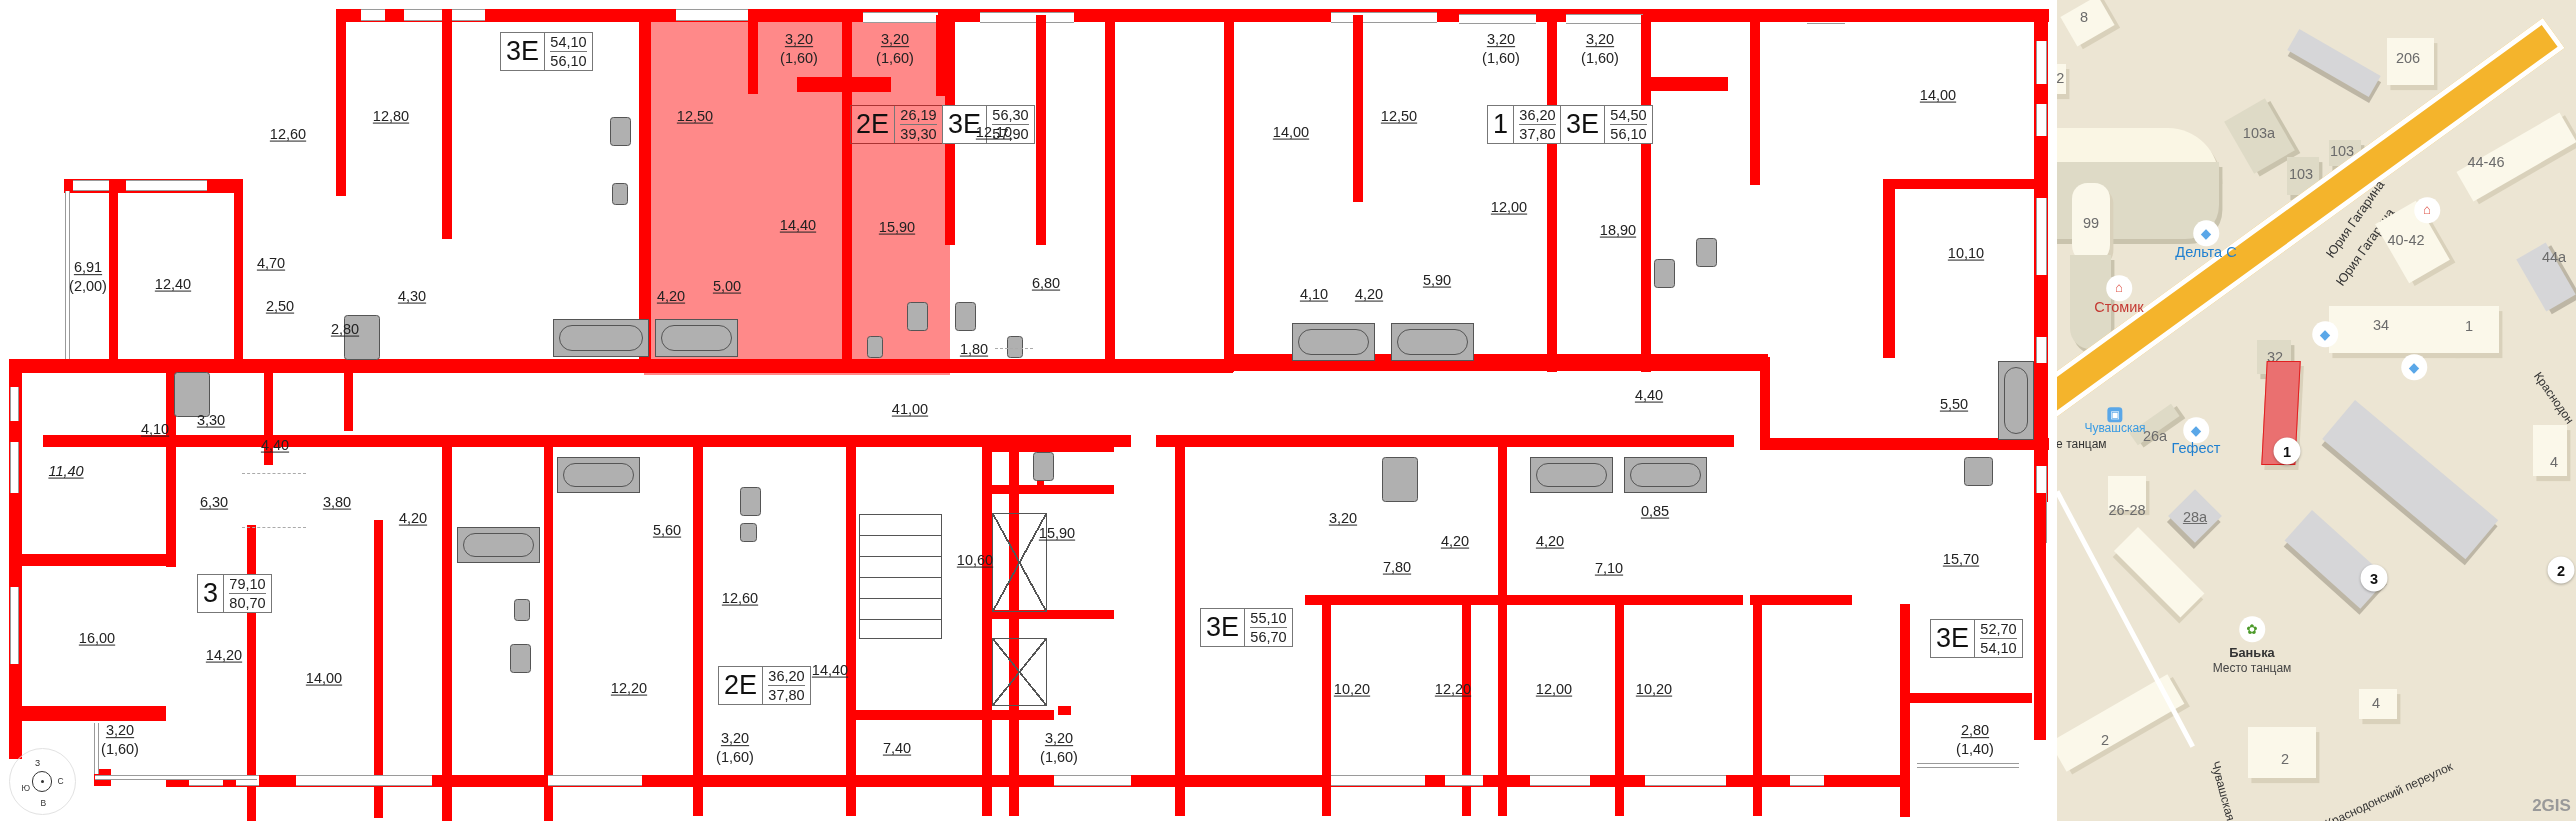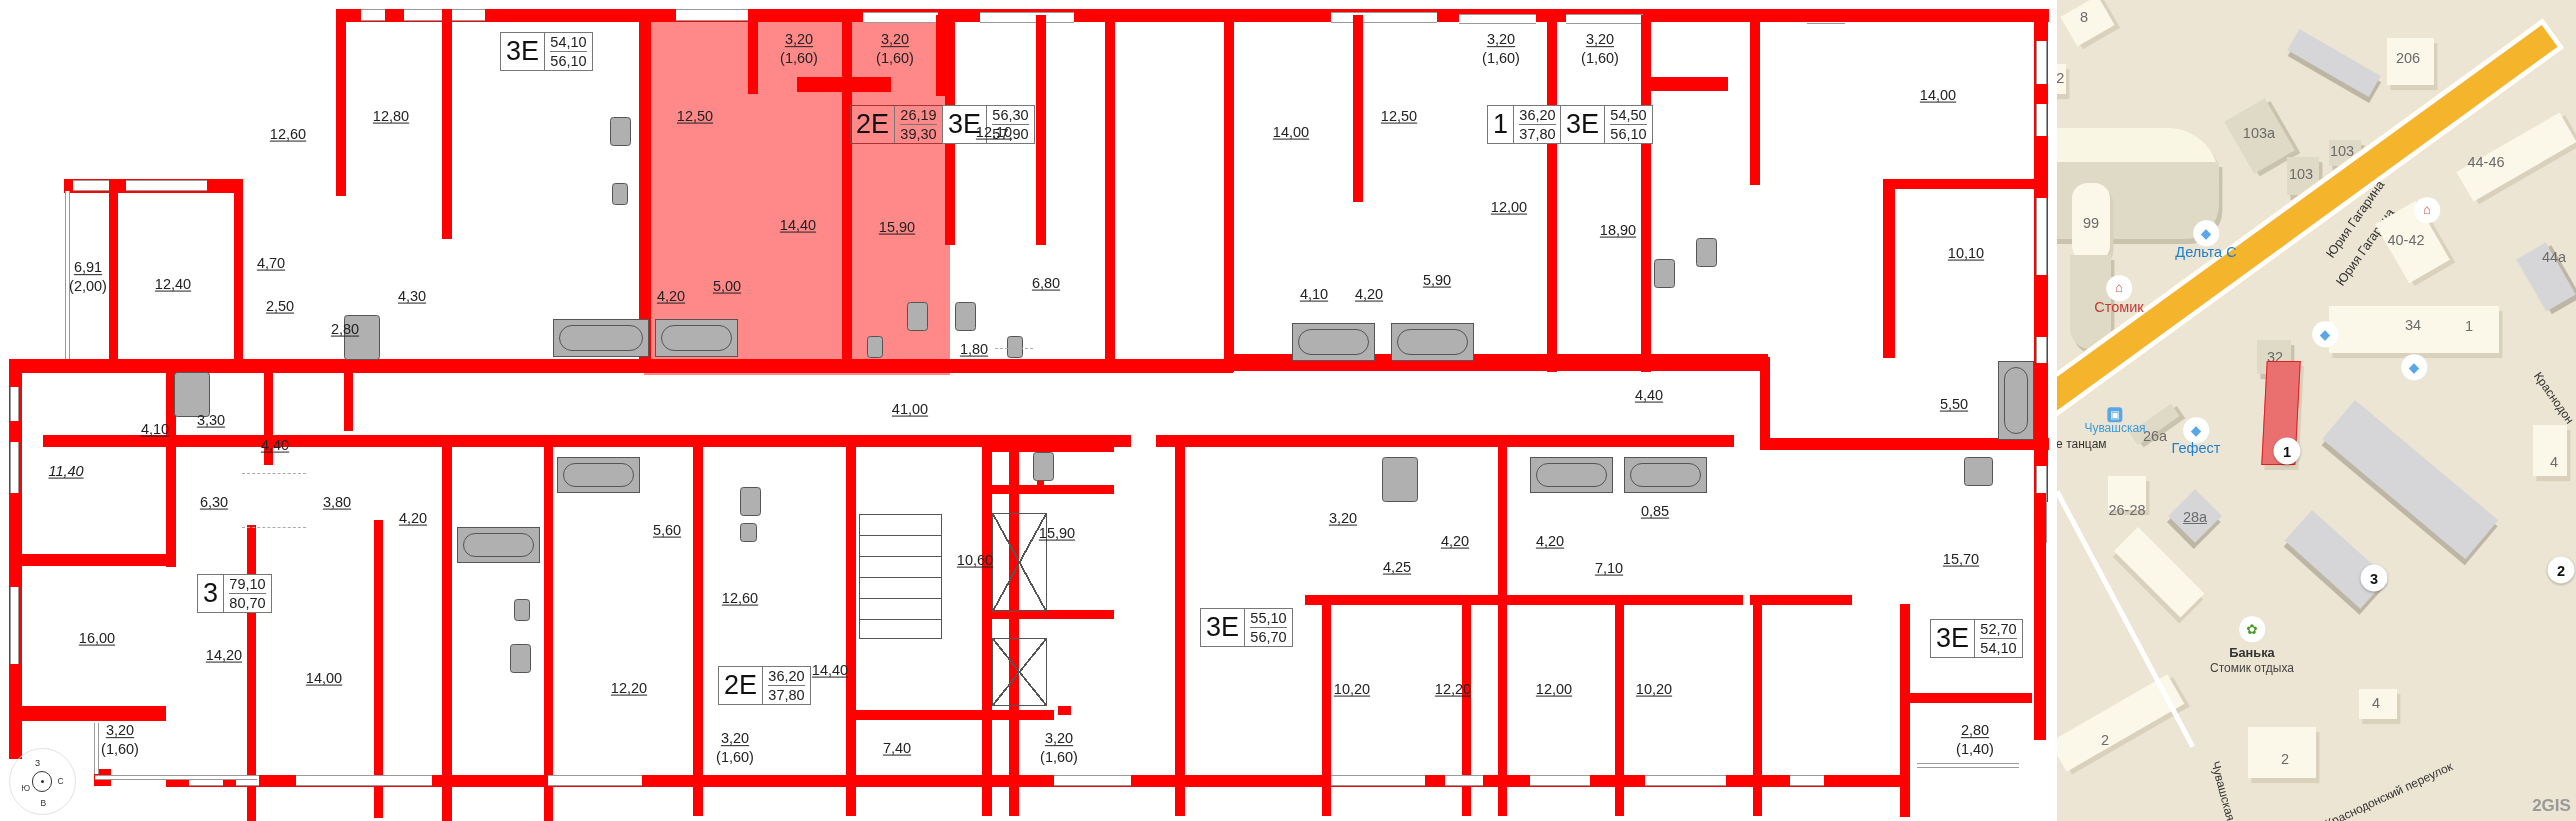--- a/index.html
+++ b/index.html
@@ -318,21 +318,21 @@
   <div class="lbl" style="left:667px;top:530px;"><span class="a">5,60</span></div>
   <div class="lbl" style="left:97px;top:638px;"><span class="a">16,00</span></div>
   <div class="lbl" style="left:224px;top:655px;"><span class="a">14,20</span></div>
   <div class="lbl" style="left:324px;top:678px;"><span class="a">14,00</span></div>
   <div class="lbl" style="left:629px;top:688px;"><span class="a">12,20</span></div>
   <div class="lbl" style="left:740px;top:598px;"><span class="a">12,60</span></div>
   <div class="lbl" style="left:830px;top:670px;"><span class="a">14,40</span></div>
   <div class="lbl" style="left:975px;top:560px;"><span class="a">10,60</span></div>
   <div class="lbl" style="left:1057px;top:533px;"><span class="a">15,90</span></div>
   <div class="lbl" style="left:1343px;top:518px;"><span class="a">3,20</span></div>
-  <div class="lbl" style="left:1397px;top:567px;"><span class="a">4,25</span></div>
+  <div class="lbl" style="left:1397px;top:567px;"><span class="a">7,80</span></div>
   <div class="lbl" style="left:1455px;top:541px;"><span class="a">4,20</span></div>
   <div class="lbl" style="left:1550px;top:541px;"><span class="a">4,20</span></div>
   <div class="lbl" style="left:1655px;top:511px;"><span class="a">0,85</span></div>
   <div class="lbl" style="left:1609px;top:568px;"><span class="a">7,10</span></div>
   <div class="lbl" style="left:1961px;top:559px;"><span class="a">15,70</span></div>
   <div class="lbl" style="left:1352px;top:689px;"><span class="a">10,20</span></div>
   <div class="lbl" style="left:1453px;top:689px;"><span class="a">12,20</span></div>
   <div class="lbl" style="left:1554px;top:689px;"><span class="a">12,00</span></div>
   <div class="lbl" style="left:1654px;top:689px;"><span class="a">10,20</span></div>
   <div class="lbl" style="left:120px;top:740px;">
@@ -380,21 +380,21 @@
   <div class="mtxt" style="left:298px;top:219px;transform:translate(-50%,-50%) rotate(-55deg);color:#333;font-size:12.8px;">Юрия Гагарина</div>
   <div class="mtxt" style="left:308px;top:247px;transform:translate(-50%,-50%) rotate(-55deg);color:#333;font-size:12.8px;">Юрия Гагарина</div>
 
   <div class="bld" style="left:400px;top:140px;width:119px;height:34px;transform:rotate(-30deg);"></div>
   <div class="mtxt" style="left:429px;top:162px;">44-46</div>
   <div class="bld" style="left:332px;top:208px;width:47px;height:68px;transform:rotate(-30deg);"></div>
   <div class="mtxt" style="left:349px;top:240px;">40-42</div>
   <div class="bld grey" style="left:472px;top:247px;width:34px;height:60px;transform:rotate(-30deg);"></div>
   <div class="mtxt" style="left:497px;top:257px;">44а</div>
   <div class="bld" style="left:272px;top:306px;width:128px;height:47px;"></div>
-  <div class="mtxt" style="left:324px;top:325px;margin-left:32px;">34</div>
+  <div class="mtxt" style="left:324px;top:325px;">34</div>
   <div class="bld dim" style="left:200px;top:340px;width:34px;height:34px;"></div>
   <div class="mtxt" style="left:218px;top:357px;">32</div>
   <div class="bld" style="left:395px;top:306px;width:47px;height:47px;"></div>
   <div class="mtxt" style="left:412px;top:326px;">1</div>
 
   <div class="bld sel" style="left:207px;top:361px;width:32px;height:102px;transform:skewX(-3deg);"></div>
   <div class="num" style="left:230px;top:451px;">1</div>
 
   <div class="bld grey" style="left:298px;top:400px;width:187px;height:51px;transform:rotate(40deg);transform-origin:left top;"></div>
   <div class="num" style="left:504px;top:570px;">2</div>
@@ -427,20 +427,20 @@
   <div class="poiname" style="left:149px;top:252px;color:#1e7fd0;">Дельта С</div>
   <div class="poi" style="left:62px;top:288px;color:#e05a50;">⌂</div>
   <div class="poiname" style="left:62px;top:307px;color:#c43a33;">Стомик</div>
   <div class="poi" style="left:139px;top:430px;color:#5aa7e8;">◆</div>
   <div class="poiname" style="left:139px;top:448px;color:#1e7fd0;">Гефест</div>
   <div class="poi" style="left:58px;top:415px;background:#5aa7e8;color:#fff;width:15.3px;height:15.3px;border-radius:3.4px;font-size:10.2px;">▣</div>
   <div class="poiname" style="left:58px;top:428px;color:#3a9be3;font-size:12px;">Чувашская</div>
   <div class="poiname" style="left:21px;top:444px;color:#333;font-size:12px;">ие танцам</div>
   <div class="poi" style="left:195px;top:629px;color:#4c9a2a;">✿</div>
   <div class="poiname" style="left:195px;top:652px;color:#333;font-weight:bold;font-size:12.8px;">Банька</div>
-  <div class="poiname" style="left:195px;top:668px;color:#444;font-size:12px;">Стомик отдыха</div>
+  <div class="poiname" style="left:195px;top:668px;color:#444;font-size:12px;">Место танцам</div>
   <div class="poi" style="left:268px;top:334px;color:#5aa7e8;">◆</div>
   <div class="poi" style="left:357px;top:367px;color:#5aa7e8;">◆</div>
   <div class="poi" style="left:370px;top:210px;color:#e05a50;">⌂</div>
 
   <div class="logo">2GIS</div>
 </div>
 
 
 </body></html>

